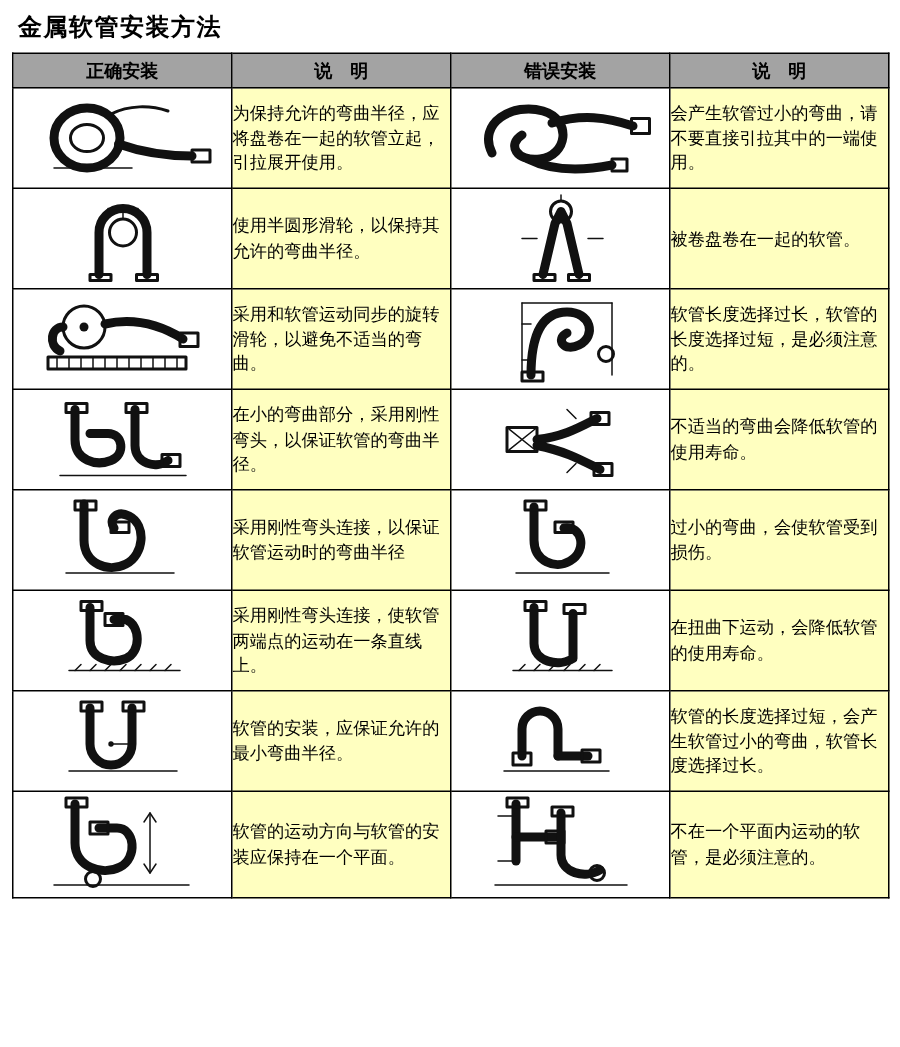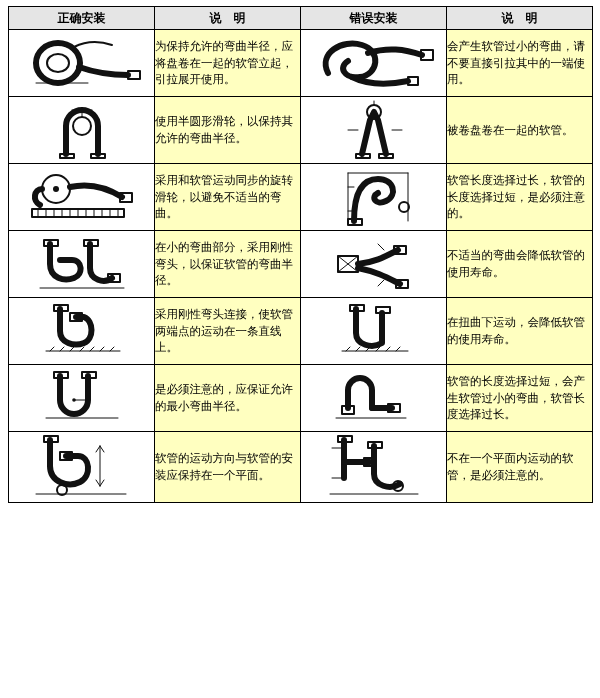--- a/index.html
+++ b/index.html
@@ -33,21 +33,21 @@
     width: 584px;
     table-layout: fixed;
     border: 1px solid #000;
   }
   table.grid td, table.grid th {
     border: 1px solid #000;
     padding: 0;
     vertical-align: middle;
   }
   thead th {
-    background: #e5e5e5;
+    background: #a3a3a3;
     height: 22px;
     font-size: 12px;
     font-weight: bold;
     text-align: center;
     color: #000;
   }
   col.c-img { width: 146px; }
   col.c-txt { width: 146px; }
 
   td.img-cell {
@@ -93,20 +93,21 @@
     stroke-linecap: round;
     stroke-linejoin: round;
   }
   svg .fillk { fill: #111; stroke: none; }
 </style>
 </head>
 <body>
 
 <div class="page">
 
+  <div class="title">金属软管安装方法</div>
 
   <table class="grid">
     <colgroup>
       <col class="c-img">
         <col class="c-txt">
         <col class="c-img">
         <col class="c-txt">
     </colgroup>
     <thead>
       <tr>
@@ -212,20 +213,40 @@
             <path class="thick" d="M50 30 C68 28 78 22 90 16"></path>
             <path class="thick" d="M50 34 C70 38 80 44 92 50"></path>
             <path class="s" d="M86 12 h12 v8 h-12 z"></path>
             <path class="s" d="M88 46 h12 v8 h-12 z"></path>
             <path class="thin" d="M70 10 l6 6 M70 52 l6 -6"></path>
           </svg>
         </td>
         <td class="txt-cell">不适当的弯曲会降低软管的使用寿命。</td>
       </tr>
 
+      <tr>
+        <td class="img-cell">
+          <svg class="fig" width="132" height="60" viewBox="0 0 132 60">
+            <path class="thick" d="M40 6 L40 30 C40 46 56 52 68 46 C80 40 82 20 70 14 C62 10 56 16 60 22"></path>
+            <path class="s" d="M34 4 h14 v6 h-14 z"></path>
+            <path class="s" d="M58 18 h12 v7 h-12 z"></path>
+            <path class="thin" d="M28 52 h72"></path>
+          </svg>
+        </td>
+        <td class="txt-cell">采用刚性弯头连接，以保证软管运动时的弯曲半径</td>
+        <td class="img-cell">
+          <svg class="fig" width="132" height="60" viewBox="0 0 132 60">
+            <path class="thick" d="M48 8 L48 30 C48 44 62 50 72 44 C84 37 80 20 68 22"></path>
+            <path class="s" d="M42 4 h14 v6 h-14 z"></path>
+            <path class="s" d="M62 18 h12 v7 h-12 z"></path>
+            <path class="thin" d="M36 52 h62"></path>
+          </svg>
+        </td>
+        <td class="txt-cell">过小的弯曲，会使软管受到损伤。</td>
+      </tr>
 
       <tr>
         <td class="img-cell">
           <svg class="fig" width="132" height="60" viewBox="0 0 132 60">
             <path class="thick" d="M44 8 L44 30 C44 42 58 46 68 42 C78 38 78 20 68 16 L60 16"></path>
             <path class="s" d="M38 4 h14 v6 h-14 z"></path>
             <path class="s" d="M54 12 h12 v8 h-12 z"></path>
             <path class="thin" d="M30 50 h74"></path>
             <path class="thin" d="M34 50 l4 -4 M44 50 l4 -4 M54 50 l4 -4 M64 50 l4 -4 M74 50 l4 -4 M84 50 l4 -4 M94 50 l4 -4"></path>
           </svg>
@@ -248,21 +269,21 @@
         <td class="img-cell">
           <svg class="fig" width="132" height="60" viewBox="0 0 132 60">
             <path class="thick" d="M44 8 L44 32 A14 14 0 0 0 72 32 L72 8"></path>
             <path class="s" d="M38 4 h14 v6 h-14 z"></path>
             <path class="s" d="M66 4 h14 v6 h-14 z"></path>
             <path class="thin" d="M30 50 h72"></path>
             <path class="thin" d="M58 32 h14"></path>
             <circle class="fillk" cx="58" cy="32" r="1.8"></circle>
           </svg>
         </td>
-        <td class="txt-cell">是必须注意的，应保证允许的最小弯曲半径。</td>
+        <td class="txt-cell">软管的安装，应保证允许的最小弯曲半径。</td>
         <td class="img-cell">
           <svg class="fig" width="132" height="60" viewBox="0 0 132 60">
             <path class="thick" d="M40 40 L40 22 A12 12 0 0 1 64 22 L64 40"></path>
             <path class="thick" d="M64 40 L84 40"></path>
             <path class="s" d="M34 38 h12 v8 h-12 z"></path>
             <path class="s" d="M80 36 h12 v8 h-12 z"></path>
             <path class="thin" d="M28 50 h70"></path>
           </svg>
         </td>
         <td class="txt-cell">软管的长度选择过短，会产生软管过小的弯曲，软管长度选择过长。</td>

